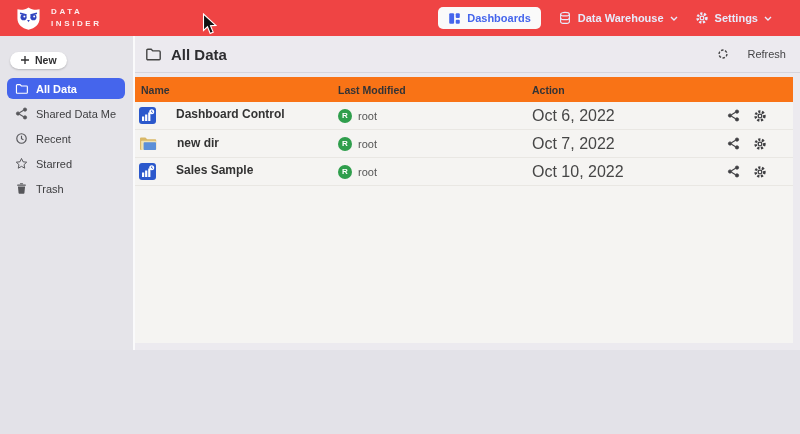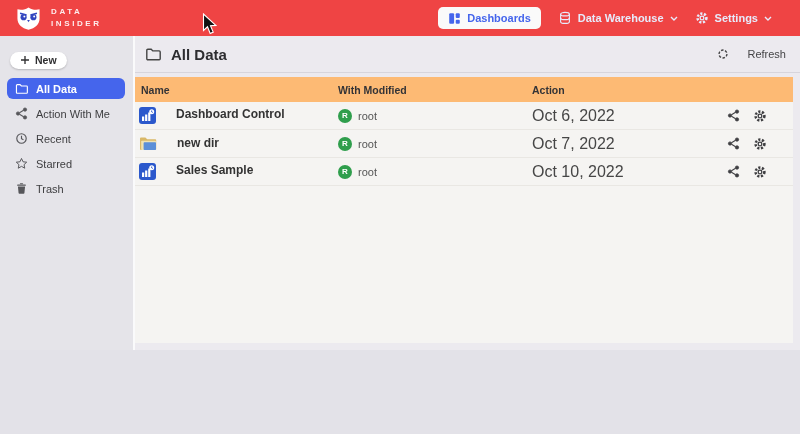--- a/index.html
+++ b/index.html
@@ -59,21 +59,21 @@
   .refresh-btn {
     margin-left:auto; display:flex; align-items:flex-end; gap:18px;
     font-size:11px; color:#454547; cursor:pointer; background:none; border:none;
     font-family:inherit;
   }
   .table-panel {
     flex:1; margin:4px 7px 7px 0; background:#f5f4f2;
     display:flex; flex-direction:column; overflow:hidden;
   }
   .thead {
-    height:25px; flex-shrink:0; background:#fdba74;
+    height:25px; flex-shrink:0; background:#f97316;
     display:grid; grid-template-columns:197px 194px 197px 1fr;
     align-items:center; font-size:10.5px; font-weight:bold; color:#333336;
   }
   .th { padding-left:6px; }
   .trow {
     height:28px; flex-shrink:0; display:grid;
     grid-template-columns:197px 194px 197px 1fr; align-items:center;
     border-bottom:1px solid #e9e7e3; cursor:pointer;
   }
   .cell-name { display:flex; align-items:flex-start; gap:20px; padding-left:4px;
@@ -184,21 +184,21 @@
       </div>
       <div class="nav-item">
         <span class="ic">
           <svg width="13" height="13" viewBox="0 0 16 16" fill="currentColor" stroke="currentColor">
             <circle cx="12.3" cy="3.2" r="2"></circle>
               <circle cx="3.7" cy="8" r="2"></circle>
               <circle cx="12.3" cy="12.8" r="2"></circle>
             <path d="M5.5,7 L10.6,4.1 M5.5,9 L10.6,11.9" stroke-width="1.3" fill="none"></path>
           </svg>
         </span>
-        <span>Action With Me</span>
+        <span>Shared Data Me</span>
       </div>
       <div class="nav-item">
         <span class="ic">
           <svg width="13" height="13" viewBox="0 0 16 16" fill="none" stroke="currentColor" stroke-width="1.4">
             <circle cx="8" cy="8" r="5.8"></circle>
             <path d="M8,4.6 V8.2 L10.4,9.6"></path>
           </svg>
         </span>
         <span>Recent</span>
       </div>
@@ -237,21 +237,21 @@
             <circle cx="7" cy="7" r="4.6" stroke-width="1.6" stroke-dasharray="3 1.7"></circle>
           </svg>
         </span>
         <span>Refresh</span>
       </button>
     </div>
 
     <section class="table-panel">
       <div class="thead">
         <div class="th">Name</div>
-        <div class="th">With Modified</div>
+        <div class="th">Last Modified</div>
         <div class="th">Action</div>
       </div>
 
       <div class="trow">
         <div class="cell-name">
           <span style="display:flex;">
             <svg width="17" height="17" viewBox="0 0 17 17">
               <rect width="17" height="17" rx="3" fill="#2b58cc"></rect>
               <rect x="3" y="9.5" width="2.2" height="4.5" fill="#fff"></rect>
               <rect x="6.1" y="7.5" width="2.2" height="6.5" fill="#fff"></rect>

